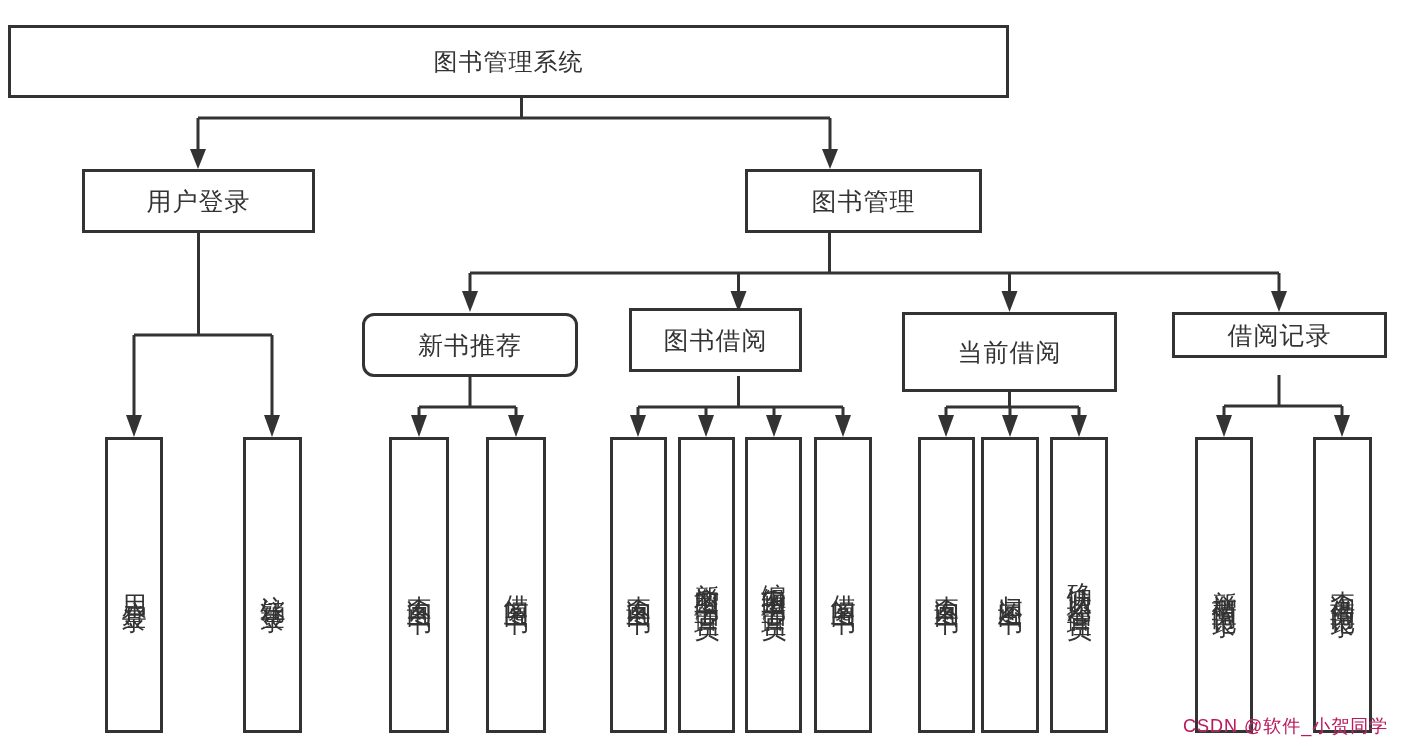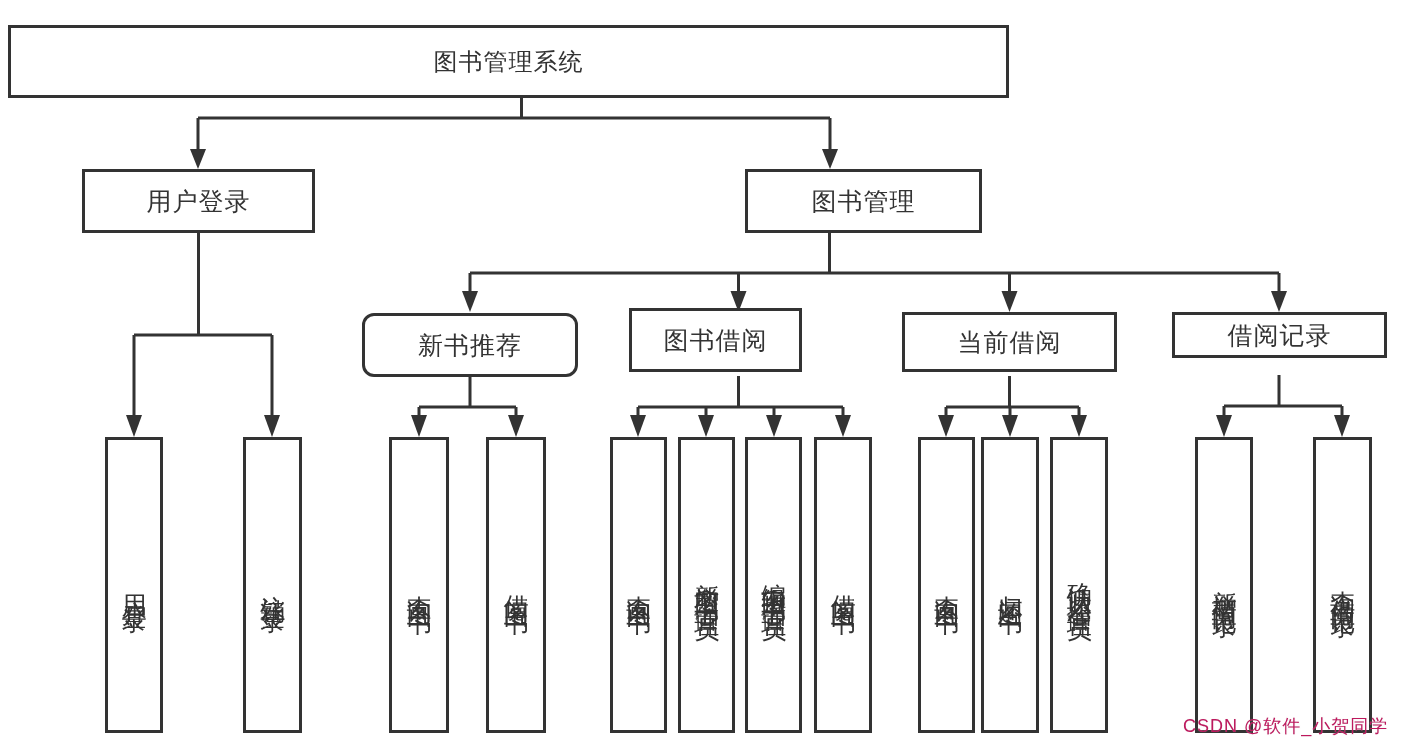--- a/index.html
+++ b/index.html
@@ -103,21 +103,21 @@
   <div class="node h" style="left:745px;top:169px;width:237px;height:64px;">
     <span>图书管理</span>
   </div>
 
   <div class="node h" style="left:362px;top:313px;width:216px;height:64px;border-radius:12px;">
     <span>新书推荐</span>
   </div>
   <div class="node h" style="left:629px;top:296px;width:173px;height:64px;margin-top:12px;">
     <span>图书借阅</span>
   </div>
-  <div class="node h" style="left:902px;top:312px;width:215px;height:60px;">
+  <div class="node h" style="left:902px;top:312px;width:215px;height:80px;">
     <span>当前借阅</span>
   </div>
   <div class="node h" style="left:1172px;top:312px;width:215px;height:46px;">
     <span>借阅记录</span>
   </div>
 
   <div class="node v" style="left:105px;top:437px;width:58px;height:296px;">
     <span>用户登录</span>
   </div>
   <div class="node v" style="left:243px;top:437px;width:59px;height:296px;">

